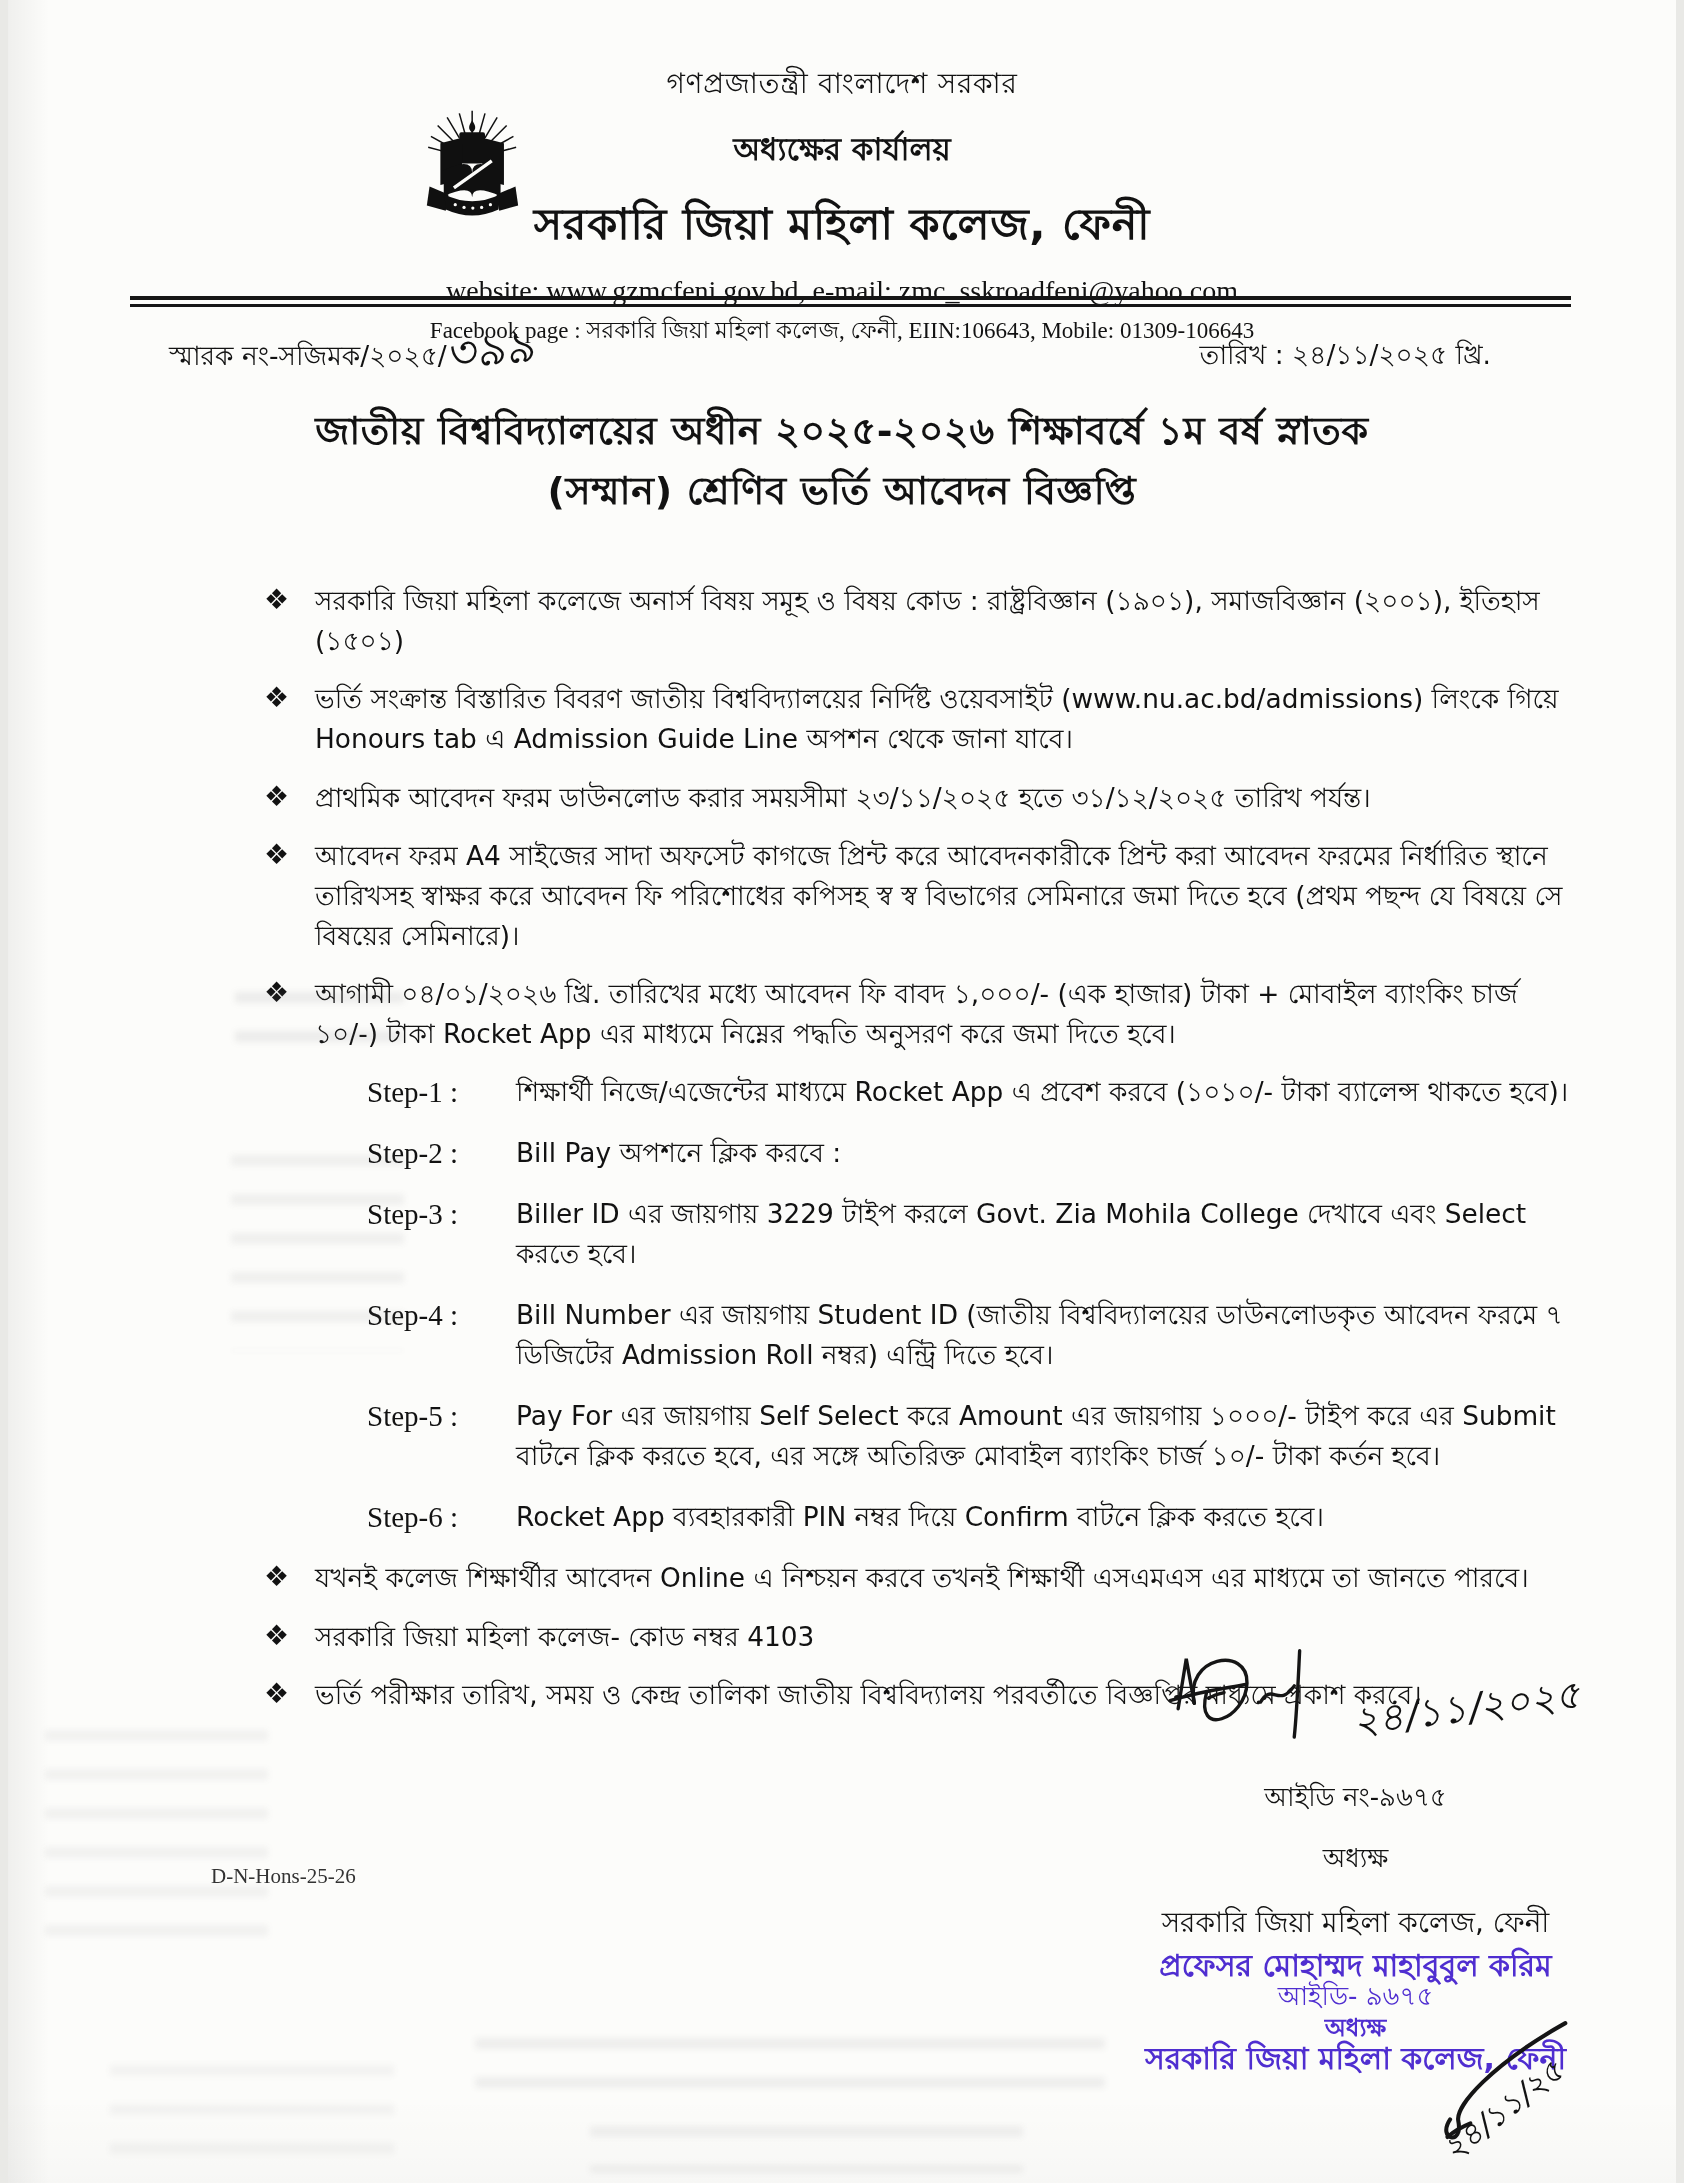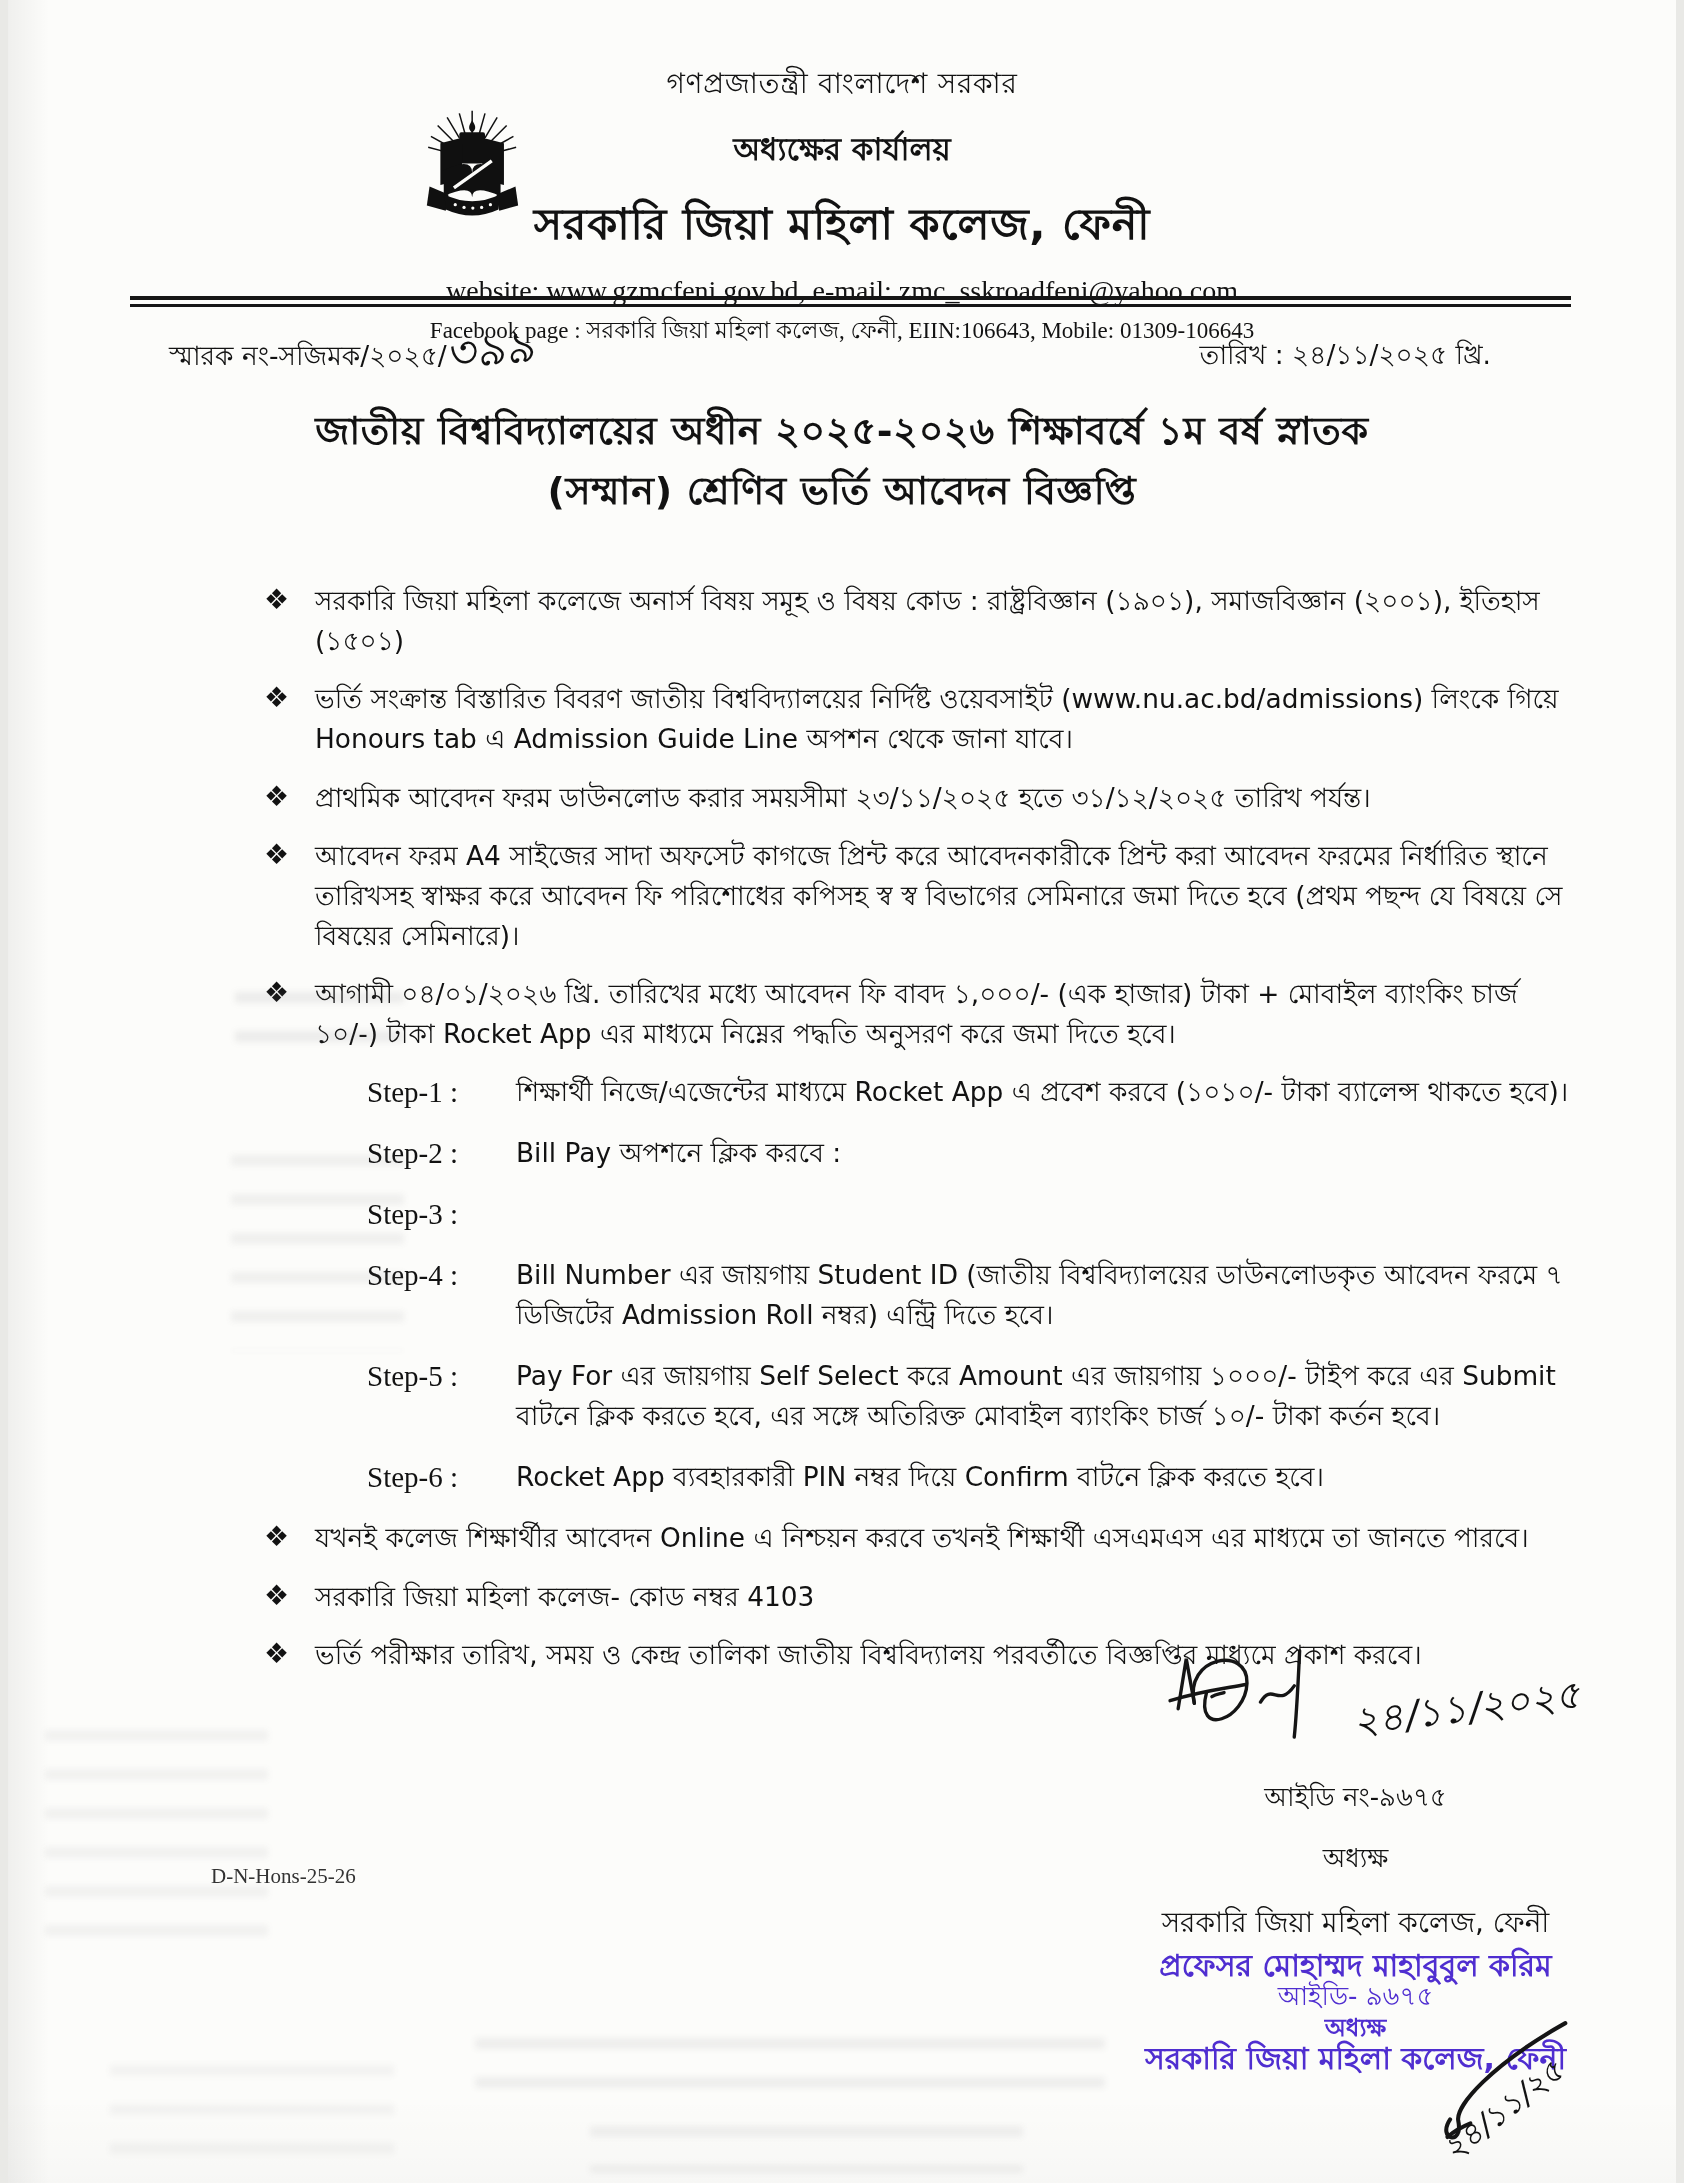--- a/index.html
+++ b/index.html
@@ -190,20 +190,21 @@
       <div class="step">
         <span class="slabel">Step-1 :</span>
         <span class="stext">শিক্ষার্থী নিজে/এজেন্টের মাধ্যমে Rocket App এ প্রবেশ করবে (১০১০/- টাকা ব্যালেন্স থাকতে হবে)।</span>
       </div>
       <div class="step">
         <span class="slabel">Step-2 :</span>
         <span class="stext">Bill Pay অপশনে ক্লিক করবে :</span>
       </div>
       <div class="step">
         <span class="slabel">Step-3 :</span>
+        <span class="stext">Biller ID এর জায়গায় 3229 টাইপ করলে Govt. Zia Mohila College দেখাবে এবং Select করতে হবে।</span>
       </div>
       <div class="step">
         <span class="slabel">Step-4 :</span>
         <span class="stext">Bill Number এর জায়গায় Student ID (জাতীয় বিশ্ববিদ্যালয়ের ডাউনলোডকৃত আবেদন ফরমে ৭ ডিজিটের Admission Roll নম্বর) এন্ট্রি দিতে হবে।</span>
       </div>
       <div class="step">
         <span class="slabel">Step-5 :</span>
         <span class="stext">Pay For এর জায়গায় Self Select করে Amount এর জায়গায় ১০০০/- টাইপ করে এর Submit বাটনে ক্লিক করতে হবে, এর সঙ্গে অতিরিক্ত মোবাইল ব্যাংকিং চার্জ ১০/- টাকা কর্তন হবে।</span>
       </div>
       <div class="step">

